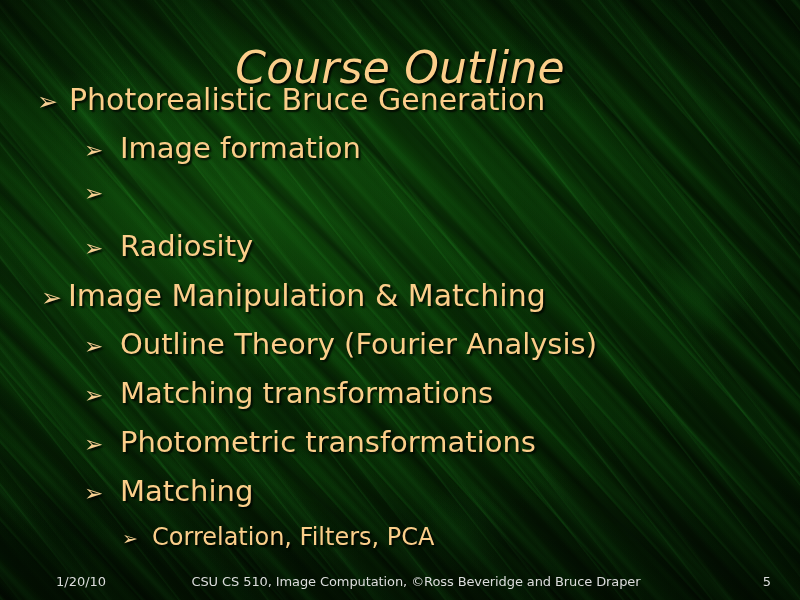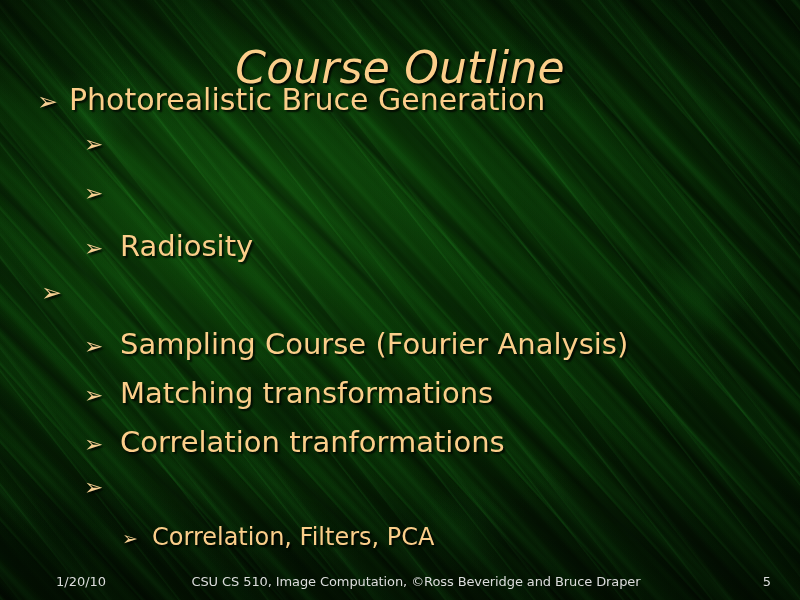--- a/index.html
+++ b/index.html
@@ -201,45 +201,48 @@
 
     <h1 id="slide-title">Course Outline</h1>
 
     <div id="bullet-list">
         <div class="bullet-row lvl1">
           <span class="bullet-glyph">➢</span>
           <span class="bullet-text">Photorealistic Bruce Generation</span>
         </div>
         <div class="bullet-row lvl2">
           <span class="bullet-glyph">➢</span>
+          <span class="bullet-text">Image formation</span>
         </div>
         <div class="bullet-row lvl2">
           <span class="bullet-glyph">➢</span>
         </div>
         <div class="bullet-row lvl2">
           <span class="bullet-glyph">➢</span>
           <span class="bullet-text">Radiosity</span>
         </div>
         <div class="bullet-row lvl1 shift-left">
           <span class="bullet-glyph">➢</span>
-        </div>
-        <div class="bullet-row lvl2">
-          <span class="bullet-glyph">➢</span>
-          <span class="bullet-text">Sampling Course (Fourier Analysis)</span>
+          <span class="bullet-text">Image Manipulation &amp; Matching</span>
+        </div>
+        <div class="bullet-row lvl2">
+          <span class="bullet-glyph">➢</span>
+          <span class="bullet-text">Outline Theory (Fourier Analysis)</span>
         </div>
         <div class="bullet-row lvl2">
           <span class="bullet-glyph">➢</span>
           <span class="bullet-text">Matching transformations</span>
         </div>
         <div class="bullet-row lvl2">
           <span class="bullet-glyph">➢</span>
-          <span class="bullet-text">Correlation tranformations</span>
-        </div>
-        <div class="bullet-row lvl2">
-          <span class="bullet-glyph">➢</span>
+          <span class="bullet-text">Photometric transformations</span>
+        </div>
+        <div class="bullet-row lvl2">
+          <span class="bullet-glyph">➢</span>
+          <span class="bullet-text">Matching</span>
         </div>
         <div class="bullet-row lvl3">
           <span class="bullet-glyph">➢</span>
           <span class="bullet-text">Correlation, Filters, PCA</span>
         </div>
       </div>
 
     <div id="footer">
       <span id="footer-date">1/20/10</span>
       <span id="footer-center">CSU CS 510, Image Computation, ©Ross Beveridge and Bruce Draper</span>

